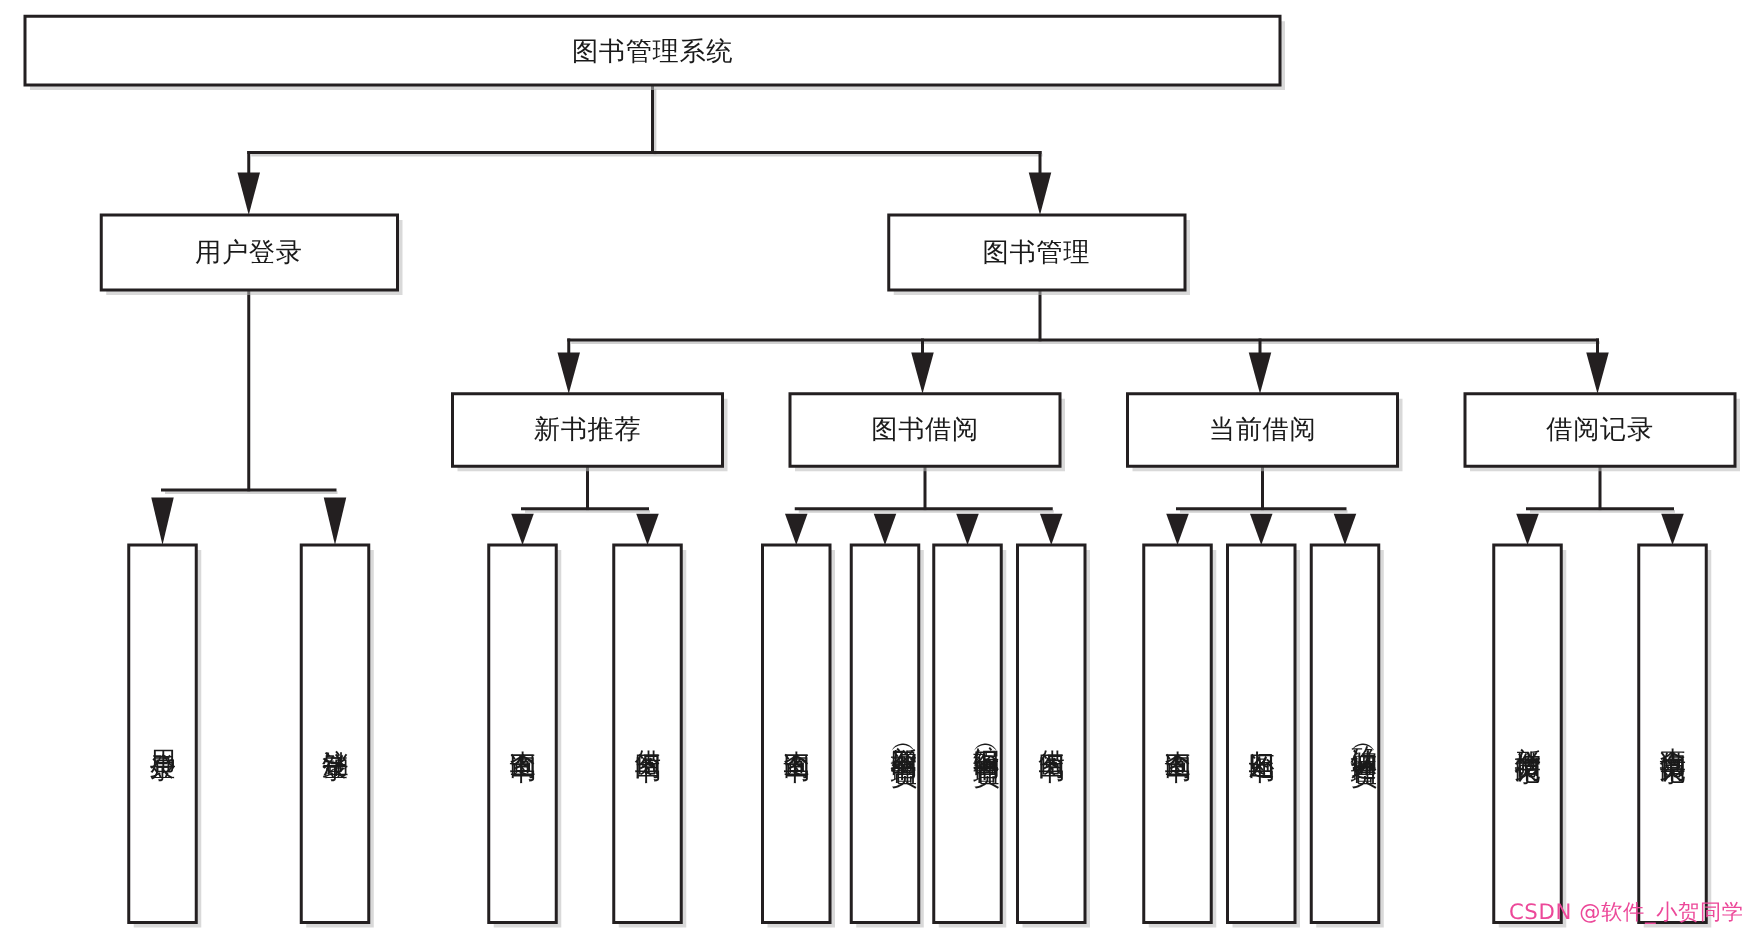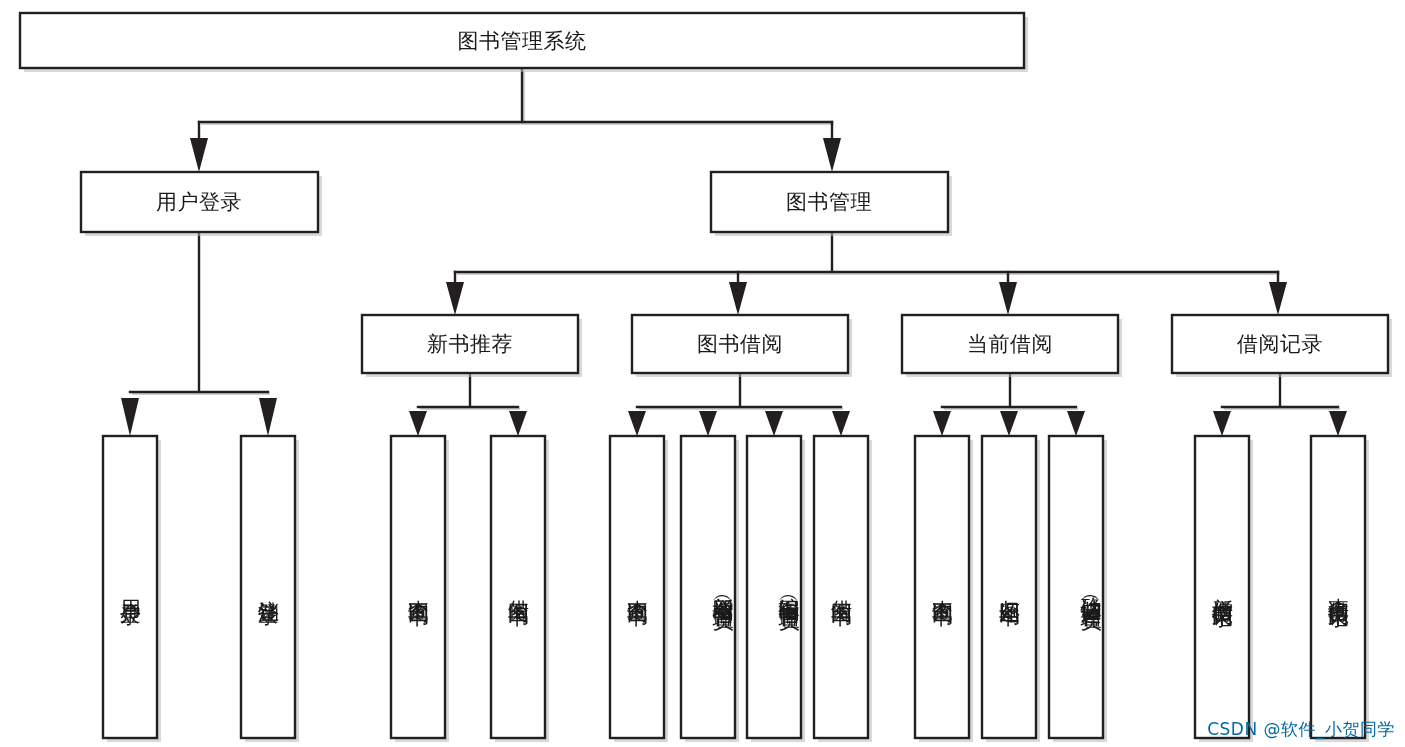--- a/index.html
+++ b/index.html
@@ -77,21 +77,21 @@
     white-space: nowrap;
     pointer-events: none;
     text-align: center;
   }
   .watermark {
     position: absolute;
     right: 10px;
     bottom: 6px;
     font-family: "DejaVu Sans", "Liberation Sans", sans-serif;
     font-size: 17px;
-    color: #0369a1;
+    color: #ec4899;
     letter-spacing: 0.5px;
     user-select: none;
   }
 </style>
 </head>
 <body>
 
 <div id="diagram-root">
 
   <svg id="tree-svg" viewBox="0 0 1405 747" xmlns="http://www.w3.org/2000/svg">

